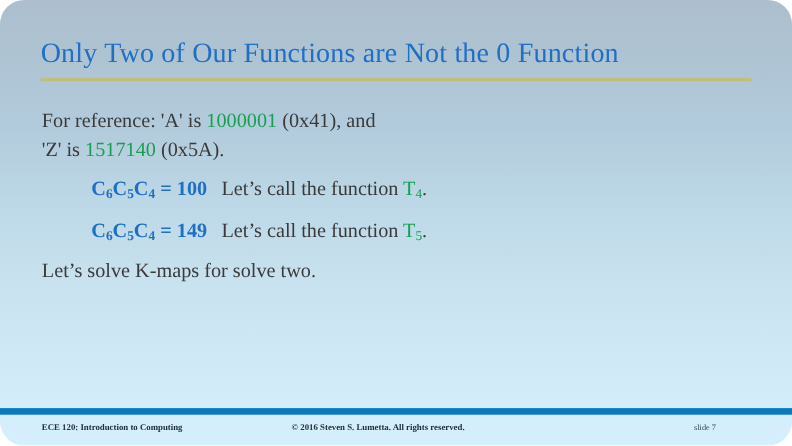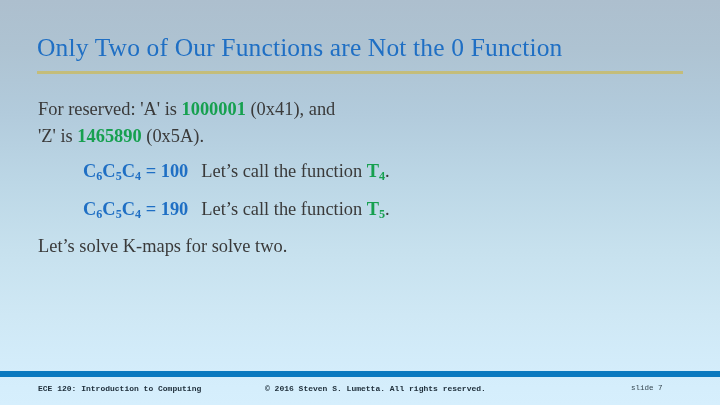--- a/index.html
+++ b/index.html
@@ -20,20 +20,21 @@
     background: linear-gradient(to bottom,
         #adbfce 0%,
         #aec3d2 12%,
         #b2cbdc 28%,
         #bcd7e6 45%,
         #c7e1ee 62%,
         #cfe8f5 78%,
         #d4edfb 92%,
         #d6effd 100%);
     overflow: hidden;
+    border-radius: 22px;
   }
 
   
   #title-block {
     position: absolute;
     left: 37px;
     top: 33px;
     width: 648px;
   }
   #slide-title {
@@ -64,21 +65,21 @@
     font-size: 18.4px;
     line-height: 26.5px;
     color: #3a3a3a;
     margin: 0 0 9px 0;
     white-space: nowrap;
   }
   .para .l2 { display: block; }
 
   .green {
     color: #16a04f;
-    font-weight: bold;
+    font-weight: normal;
   }
   .blue {
     color: #1f6fc4;
     font-weight: bold;
     margin-left: 45px;
   }
   sub {
     font-size: 0.66em;
     vertical-align: baseline;
     position: relative;
@@ -97,21 +98,21 @@
     width: 720px;
     height: 6px;
     background: #0b79bf;
   }
   #footer {
     position: absolute;
     left: 0;
     top: 381px;
     width: 720px;
     height: 24px;
-    font-family: Liberation Mono, monospace;
+    font-family: Liberation Serif, serif;
     font-size: 8px;
     font-weight: bold;
     color: #20303c;
     text-align: center;
   }
   #footer-course {
     position: absolute;
     left: 38px;
     top: 3px;
   }
@@ -135,33 +136,33 @@
 <div id="slide">
 
   <div id="title-block">
     <div id="slide-title">Only Two of Our Functions are Not the 0 Function</div>
   </div>
   <div id="title-rule"></div>
 
   <div id="body-block">
 
     <p class="para">
-      <span>For reserved: 'A' is </span><span class="green">1000001</span><span> (0x41), and</span>
-      <span class="l2"><span>'Z' is </span><span class="green">1465890</span><span> (0x5A).</span></span>
+      <span>For reference: 'A' is </span><span class="green">1000001</span><span> (0x41), and</span>
+      <span class="l2"><span>'Z' is </span><span class="green">1517140</span><span> (0x5A).</span></span>
     </p>
 
     <p class="para">
     </p>
 
     <p class="para">
       <span class="blue"><span>C</span><sub>6</sub><span>C</span><sub>5</sub><span>C</span><sub>4</sub><span> = 100</span></span><span class="gap"></span><span>Let’s call the function </span><span class="green"><span>T</span><sub>4</sub></span><span>.</span>
     </p>
 
     <p class="para">
-      <span class="blue"><span>C</span><sub>6</sub><span>C</span><sub>5</sub><span>C</span><sub>4</sub><span> = 190</span></span><span class="gap"></span><span>Let’s call the function </span><span class="green"><span>T</span><sub>5</sub></span><span>.</span>
+      <span class="blue"><span>C</span><sub>6</sub><span>C</span><sub>5</sub><span>C</span><sub>4</sub><span> = 149</span></span><span class="gap"></span><span>Let’s call the function </span><span class="green"><span>T</span><sub>5</sub></span><span>.</span>
     </p>
 
     <p class="para">
       <span>Let’s solve K-maps for solve two.</span>
     </p>
 
   </div>
 
   <div id="footer-bar"></div>
 

